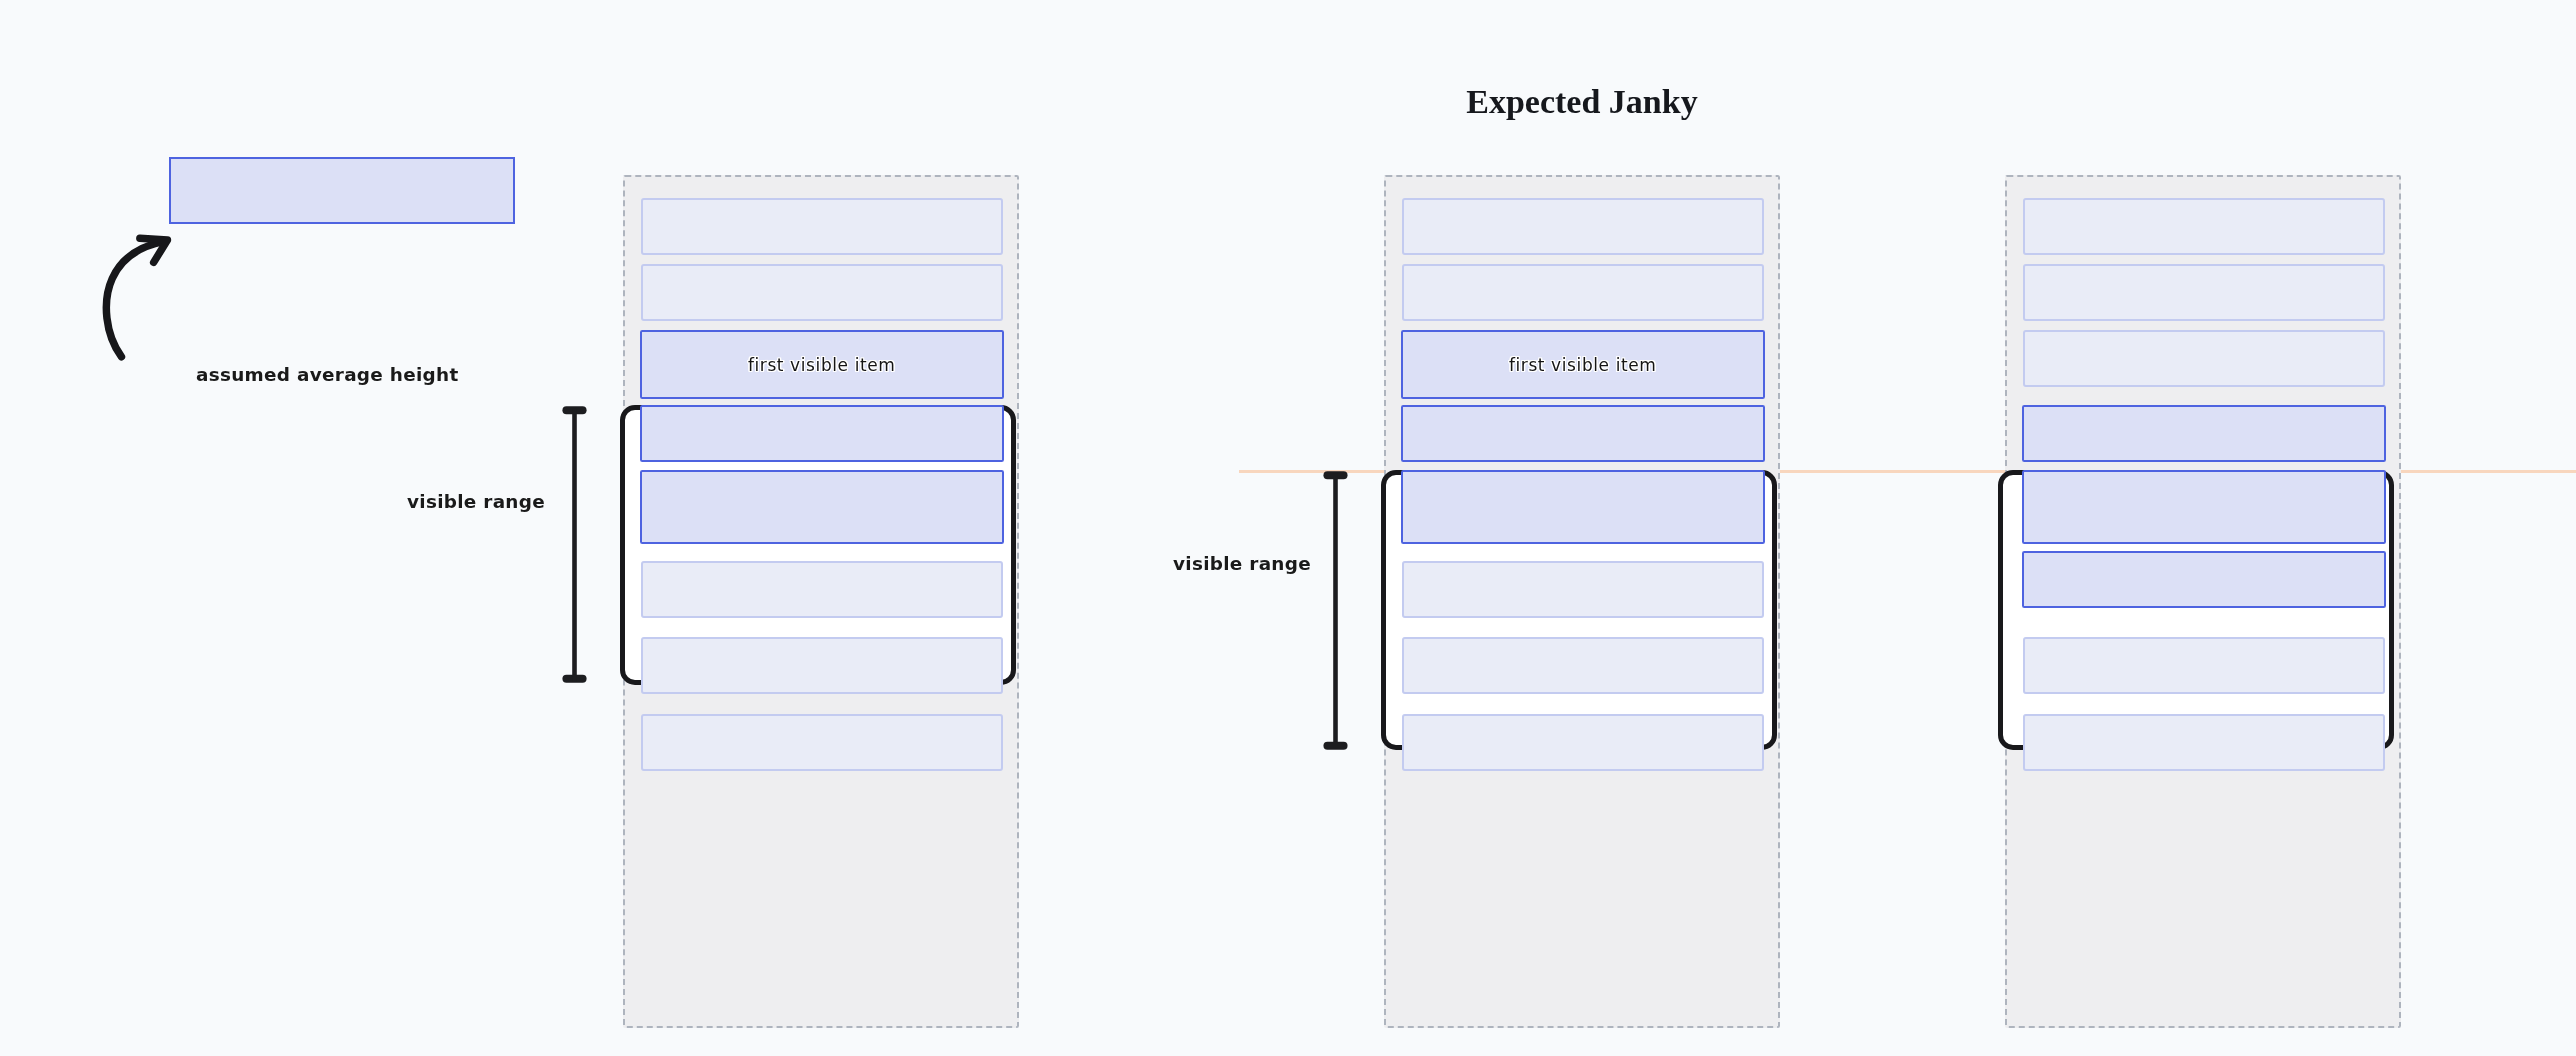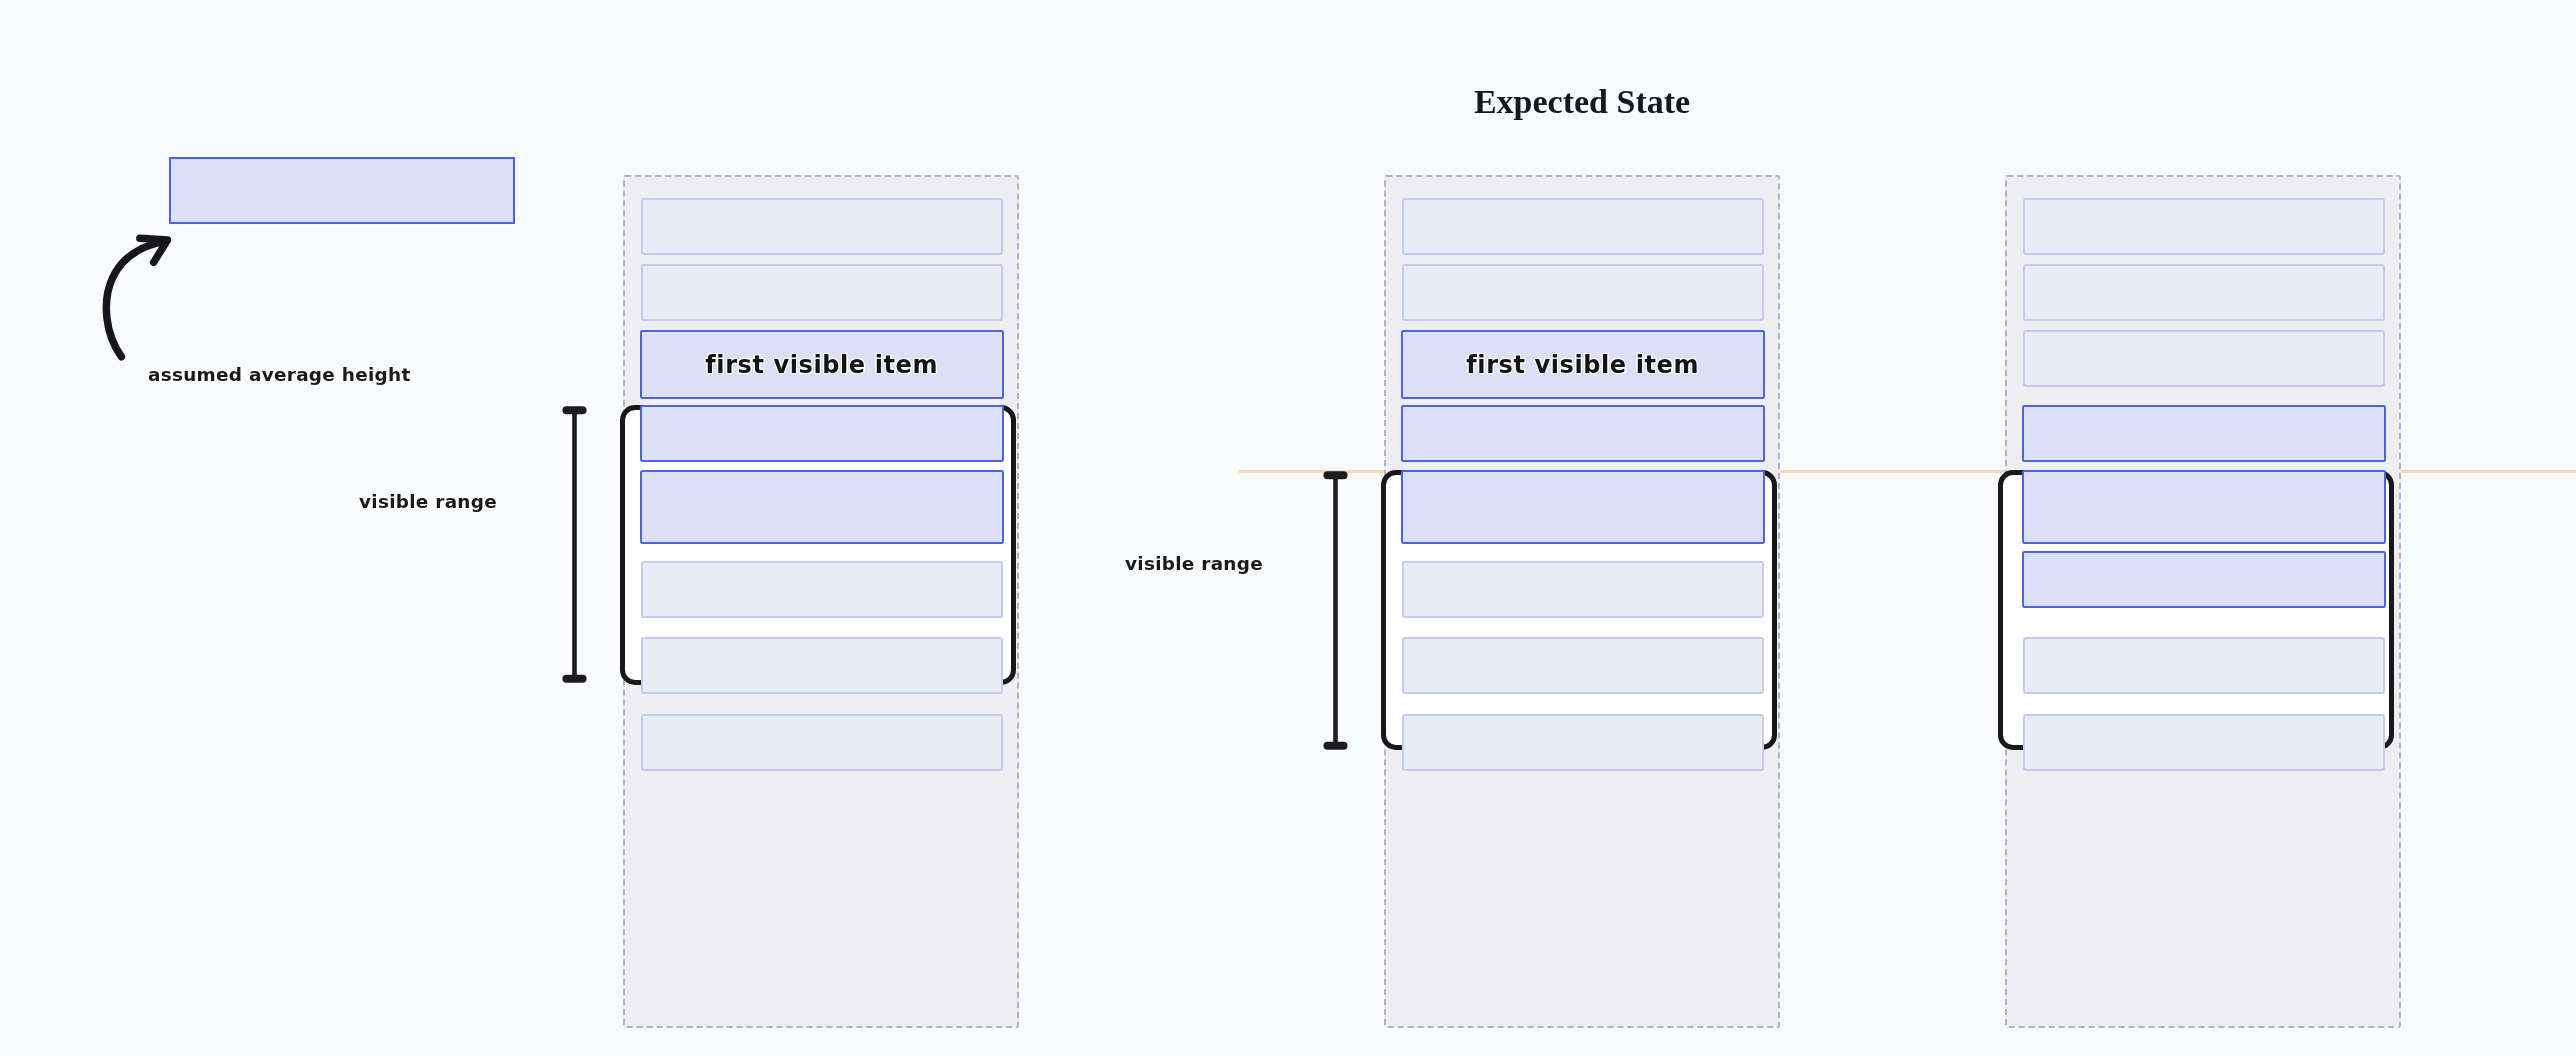--- a/index.html
+++ b/index.html
@@ -14,20 +14,21 @@
   
   .abs{position:absolute;}
 
   
   .hand{
     font-family:"DejaVu Sans", sans-serif;
     font-weight:700;
     color:#1a1a1a;
     letter-spacing:0.3px;
     white-space:nowrap;
+    margin-left:48px;
   }
 
   
   .col-title{
     font-family:"Liberation Serif", "DejaVu Serif", serif;
     font-weight:700;
     font-size:34px;
     color:#16181d;
     white-space:nowrap;
     text-align:center;
@@ -61,22 +62,22 @@
   .item.hi{
     background:#dce0f6;
     border:2.9px solid #4e63e0;
     border-radius:2.3px;
   }
   .item-label{
     position:absolute;
     left:0;right:0;top:50%;
     transform:translateY(-50%);
     text-align:center;
-    font-size:24px;
-    font-weight:700;
+    font-size:17px;
+    font-weight:400;
     color:#141414;
     text-shadow:
        0 1.1px 0 #fff, 0 -1.1px 0 #fff, 1.1px 0 0 #fff, -1.1px 0 0 #fff,
        1.1px 1.1px 0 #fff, -1.1px -1.1px 0 #fff, 1.1px -1.1px 0 #fff, -1.1px 1.1px 0 #fff;
     letter-spacing:0.6px;
     pointer-events:none;
   }
 
   
   .bracket{
@@ -145,21 +146,21 @@
   <div class="abs hand" style="left:1125px;top:553px;font-size:18.4px;z-index:4;">visible range</div>
 
   <div class="abs" style="left:1321px;top:470px;width:29px;height:281px;z-index:4;">
     <svg width="29" height="281" viewBox="0 0 50 490">
       <rect x="4" y="2" width="42" height="14" rx="7" fill="#1d1d20"></rect>
       <rect x="4" y="474" width="42" height="14" rx="7" fill="#1d1d20"></rect>
       <rect x="21" y="6" width="8" height="479" fill="#1d1d20"></rect>
     </svg>
   </div>
 
-  <div class="abs col-title" style="left:1384px;top:83px;width:396px;">Expected State</div>
+  <div class="abs col-title" style="left:1384px;top:83px;width:396px;">Expected Janky</div>
 
   <div class="abs list-col" style="left:1384px;top:175px;width:396px;height:853px;"></div>
 
   <div class="abs bracket" style="left:1381px;top:470px;width:396px;height:280px;z-index:2;"></div>
 
   <div class="abs" style="left:1384px;top:175px;width:396px;height:853px;z-index:3;">
     <div class="item light" style="left:18px;top:23px;width:362px;height:57px;"></div>
     <div class="item light" style="left:18px;top:89px;width:362px;height:57px;"></div>
     <div class="item hi" style="left:16.7px;top:155px;width:364px;height:69px;">
       <span class="item-label">first visible item</span>

